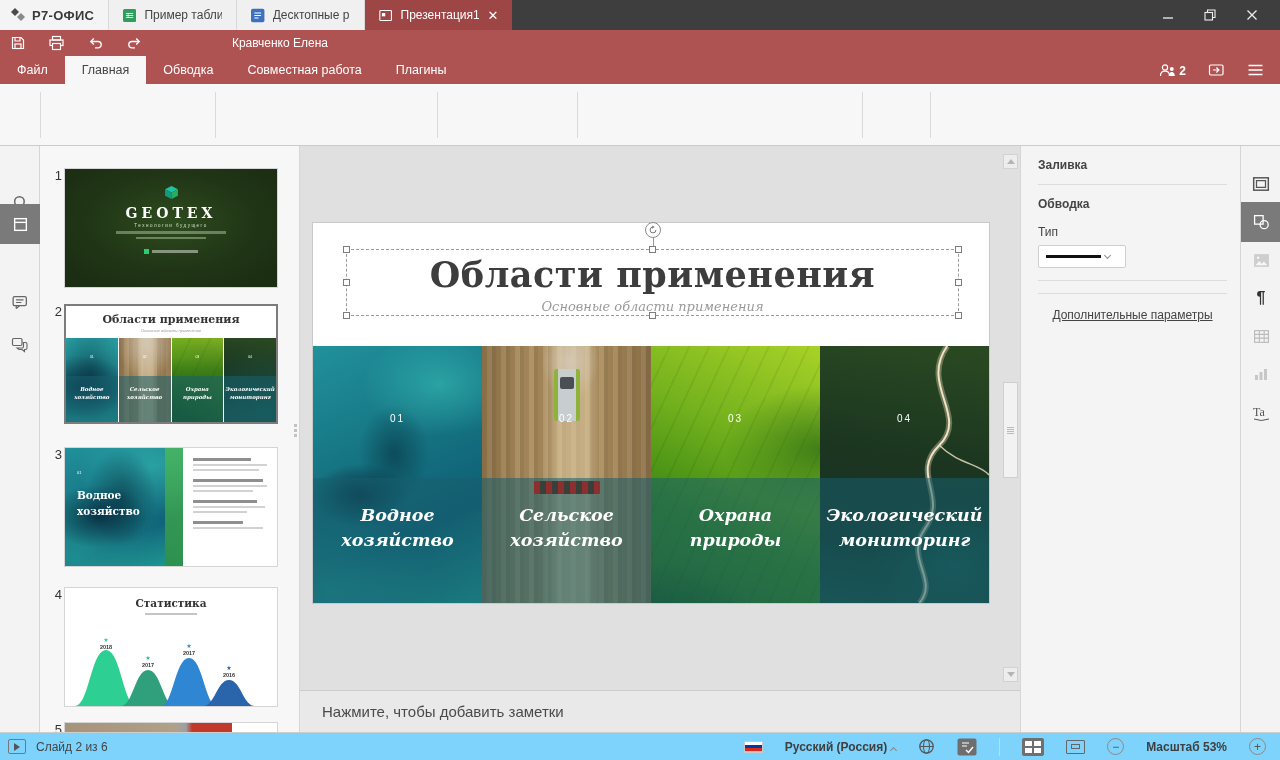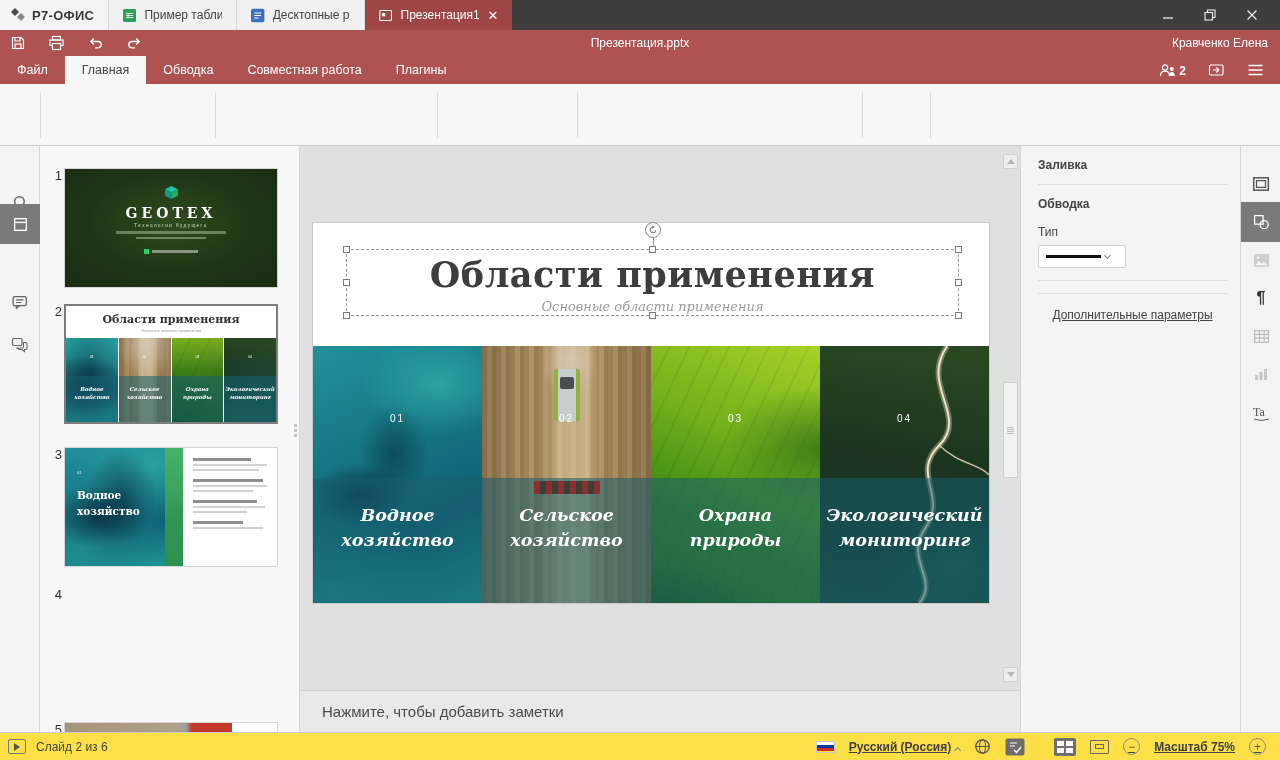--- a/index.html
+++ b/index.html
@@ -172,25 +172,25 @@
   .swatch { width:42px; height:23px; background:#fff; border:1px solid #cfcfcf; position:relative; }
   .swatch svg { position:absolute; inset:0; }
   .typeline { width:55px; height:3px; background:#111; }
   .shape-btn { width:44px; height:26px; background:#fff; border:1px solid #cfcfcf; border-radius:2px; display:flex; align-items:center; justify-content:center; gap:3px; }
   .adv-link { display:block; margin:14px auto 0; text-align:center; color:#444; text-decoration:underline; }
   .rb-item { position:absolute; left:0; width:40px; height:40px; display:flex; align-items:center; justify-content:center; }
   .rb-item.active { background:#7a7a7a; }
   .dis { opacity:.35; }
 
   
-  .statusbar { position:absolute; left:0; top:732px; width:1280px; height:28px; background:#fde047; border-top:1px solid #cdcdcd; display:flex; align-items:center; }
+  .statusbar { position:absolute; left:0; top:732px; width:1280px; height:28px; background:#7dd3fc; border-top:1px solid #cdcdcd; display:flex; align-items:center; }
   .sb-left { display:flex; align-items:center; gap:10px; padding-left:8px; }
   .playbox { width:18px; height:15px; border:1px solid #777; border-radius:2px; display:flex; align-items:center; justify-content:center; }
   .playbox i { width:0; height:0; border-top:4px solid transparent; border-bottom:4px solid transparent; border-left:6px solid #555; display:block; }
-  .sb-right { margin-left:auto; display:flex; align-items:center; gap:14px; padding-right:14px;text-decoration:underline; }
+  .sb-right { margin-left:auto; display:flex; align-items:center; gap:22px; padding-right:14px; }
   .flag { width:19px; height:12px; border:1px solid #c9c9c9; display:flex; flex-direction:column; }
   .flag i { flex:1; display:block; }
   .sb-sep { width:1px; height:18px; background:#d5d5d5; }
   .sorter { width:22px; height:18px; background:#6f6f6f; border-radius:2px; display:grid; grid-template-columns:1fr 1fr; gap:2px; padding:3px; }
   .sorter i { background:#fff; display:block; }
   .fitbox { width:19px; height:14px; border:1.5px solid #666; border-radius:1px; display:flex; align-items:center; justify-content:center; }
   .fitbox i { width:9px; height:5px; border:1px solid #666; display:block; }
   .zbtn { width:17px; height:17px; border:1px solid #8a8a8a; border-radius:50%; display:flex; align-items:center; justify-content:center; font-size:12px; color:#555; }
   .sb-bold { font-weight:bold; color:#3f3f3f; }
 </style>
@@ -272,21 +272,20 @@
             <path d="M6.8 3.5 L3.8 6.5l3 3" fill="none" stroke="#fff" stroke-width="1.4"></path>
           </svg>
         </span>
       <span class="ibtn">
           <svg width="17" height="16" viewBox="0 0 17 16">
             <path d="M13 6.5H6a3.2 3.2 0 0 0 0 6.4h3" fill="none" stroke="#fff" stroke-width="1.4"></path>
             <path d="M10.2 3.5 l3 3 -3 3" fill="none" stroke="#fff" stroke-width="1.4"></path>
           </svg>
         </span>
     </div>
-    <div class="doc-title">Презентация.pptx</div>
     <div class="user-name">Кравченко Елена</div>
   </div>
 
   <div class="menubar">
     <div class="mtab">Файл</div>
     <div class="mtab active">Главная</div>
     <div class="mtab">Обводка</div>
     <div class="mtab">Совместная работа</div>
     <div class="mtab">Плагины</div>
     <div class="mbar-right">
@@ -598,20 +597,38 @@
         <div class="h" style="width:64px"></div>
           <div class="p" style="width:72px"></div>
           <div class="p" style="width:54px"></div>
           <div class="gap"></div>
         <div class="h" style="width:50px"></div>
           <div class="p" style="width:70px"></div>
       </div>
     </div>
 
     <span class="th-num" style="top:441px">4</span>
+    <div class="thumb s4" style="top:441px">
+      <div class="t">Статистика</div>
+      <div class="sb"></div>
+      <svg width="196" height="70" viewBox="0 0 196 70" style="position:absolute;left:8px;bottom:0">
+        <path d="M2 70 C16 70 18 14 33 14 C48 14 50 70 64 70 Z" fill="#2ecf92"></path>
+        <path d="M48 70 C60 70 62 34 75 34 C88 34 90 70 102 70 Z" fill="#2f9f7c"></path>
+        <path d="M88 70 C100 70 102 22 116 22 C130 22 132 70 144 70 Z" fill="#2f86d2"></path>
+        <path d="M130 70 C142 70 144 44 156 44 C168 44 170 70 182 70 Z" fill="#2a64ab"></path>
+        <text x="33" y="6" font-size="6" fill="#2fcf96" text-anchor="middle">★</text>
+        <text x="33" y="13" font-size="5.5" font-weight="bold" fill="#333" text-anchor="middle" font-family="Liberation Sans">2018</text>
+        <text x="75" y="24" font-size="6" fill="#2fbf8a" text-anchor="middle">★</text>
+        <text x="75" y="31" font-size="5.5" font-weight="bold" fill="#333" text-anchor="middle" font-family="Liberation Sans">2017</text>
+        <text x="116" y="12" font-size="6" fill="#2f86d2" text-anchor="middle">★</text>
+        <text x="116" y="19" font-size="5.5" font-weight="bold" fill="#333" text-anchor="middle" font-family="Liberation Sans">2017</text>
+        <text x="156" y="34" font-size="6" fill="#2a64ab" text-anchor="middle">★</text>
+        <text x="156" y="41" font-size="5.5" font-weight="bold" fill="#333" text-anchor="middle" font-family="Liberation Sans">2016</text>
+      </svg>
+    </div>
 
     <span class="th-num" style="top:576px">5</span>
     <div class="thumb s5" style="top:576px;height:120px"></div>
 
     <div class="grip">
         <i></i>
         <i></i>
         <i></i>
       </div>
   </div>
@@ -778,17 +795,17 @@
       <span class="sorter">
           <i></i>
           <i></i>
           <i></i>
           <i></i>
         </span>
       <span class="fitbox">
           <i></i>
         </span>
       <span class="zbtn">−</span>
-      <span class="sb-bold">Масштаб 75%</span>
+      <span class="sb-bold">Масштаб 53%</span>
       <span class="zbtn">+</span>
     </div>
   </div>
 </div>
 
 </body></html>

